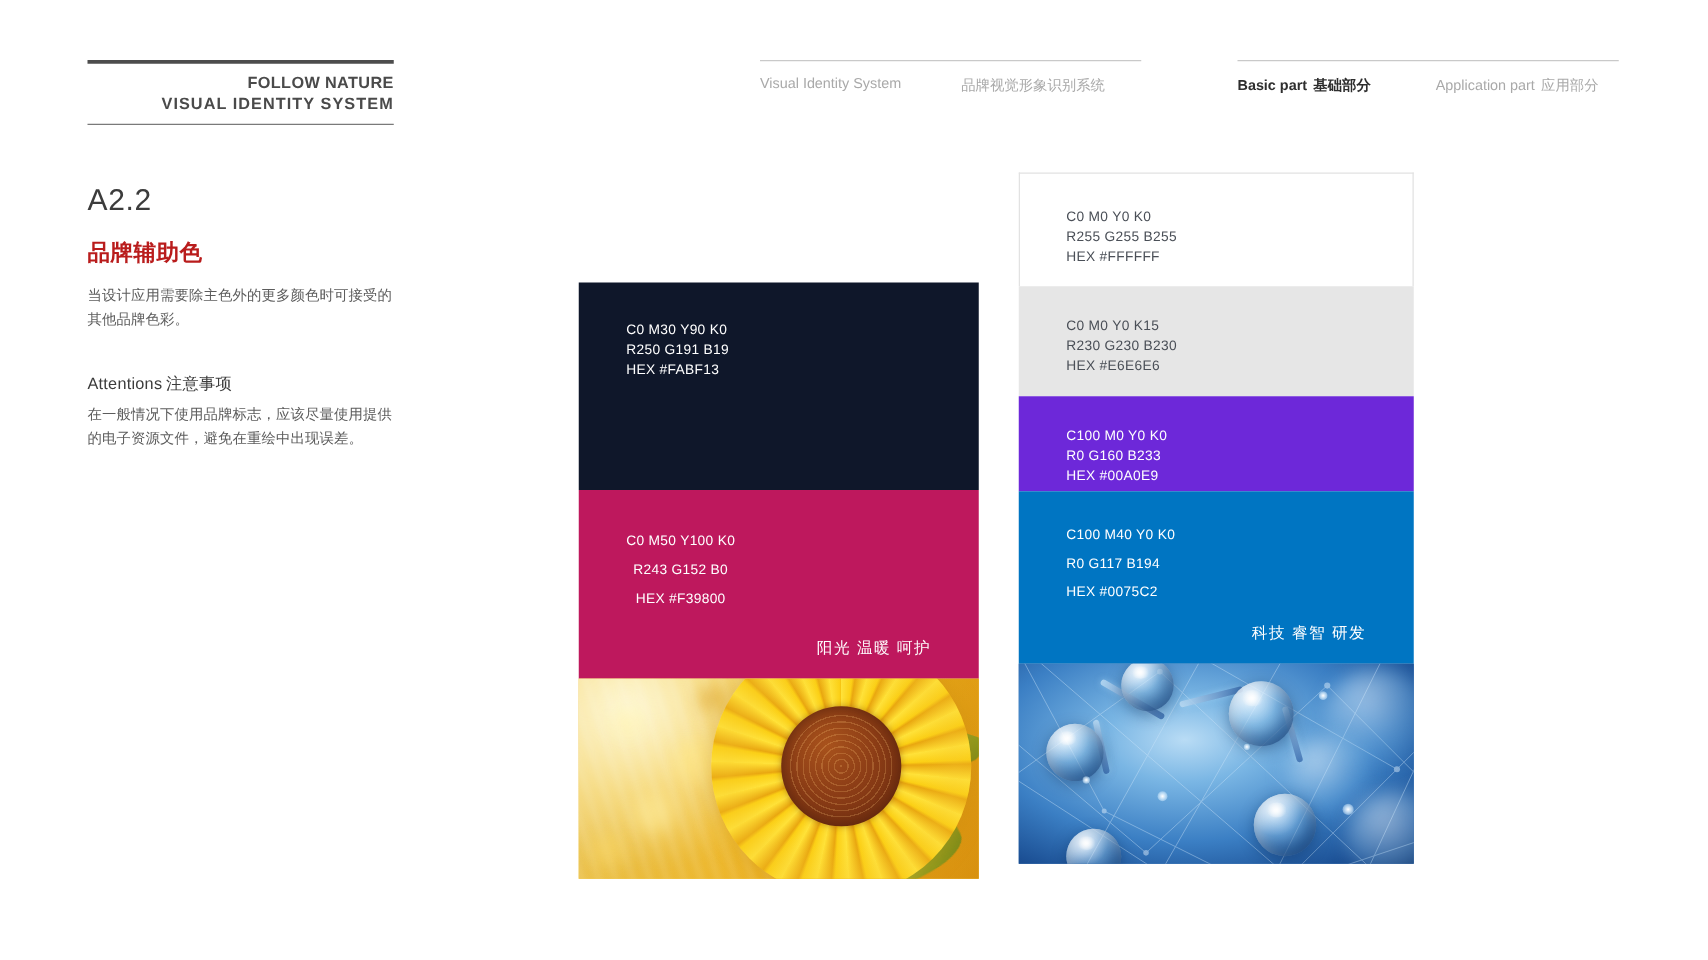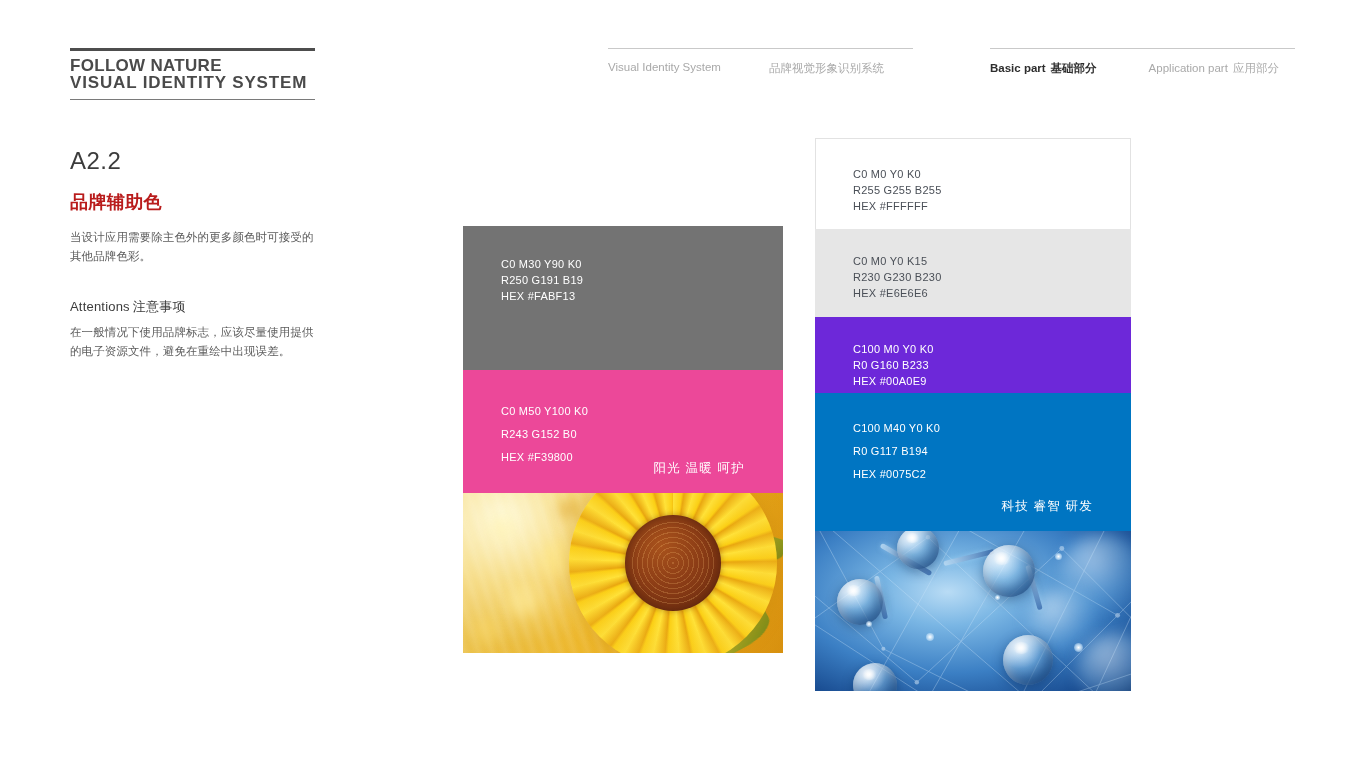--- a/index.html
+++ b/index.html
@@ -26,26 +26,27 @@
   .brand-rule-top {
     border-top: 3px solid #4d4d4d;
     width: 100%;
   }
   .brand-rule-bottom {
     border-top: 1px solid #7a7a7a;
     width: 100%;
     margin-top: 7px;
   }
   .brand-title {
-    font-size: 17px;
+    font-size: 13px;
     letter-spacing: 0.3px;
     color: #4a4a4a;
     font-weight: 700;
     line-height: 16.5px;
     padding: 7px 0 1px 0;
+    text-align: right;
   }
   .brand-title .line2 {
     letter-spacing: 0.85px;
   }
 
   .nav-group {
     position: absolute;
     top: 48px;
     font-size: 11.5px;
     color: #a8a8a8;
@@ -315,29 +316,29 @@
 <div class="desc-col">
   <div class="section-code">A2.2</div>
   <div class="section-subtitle">品牌辅助色</div>
   <p class="section-body">当设计应用需要除主色外的更多颜色时可接受的其他品牌色彩。</p>
   <div class="attentions-heading"><span>Attentions</span><span class="cn">注意事项</span></div>
   <p class="section-body">在一般情况下使用品牌标志，应该尽量使用提供的电子资源文件，避免在重绘中出现误差。</p>
 </div>
 
 <div class="panel" id="panel-warm" style="left:463px; top:226px; width:320px; height:499px;">
 
-  <div class="swatch" id="swatch-yellow" style="height:144px; background:#737373;">
+  <div class="swatch" id="swatch-yellow" style="height:166px; background:#0f172a;">
     <div class="swatch-specs">
       <div class="spec-line" style="color:#FFFFFF;">C0 M30 Y90 K0</div>
       <div class="spec-line" style="color:#FFFFFF;">R250 G191 B19</div>
       <div class="spec-line" style="color:#FFFFFF;">HEX #FABF13</div>
     </div>
   </div>
 
-  <div class="swatch" id="swatch-orange" style="height:123px; background:#ec4899;">
+  <div class="swatch" id="swatch-orange" style="height:151px; background:#be185d;text-align:center;">
     <div class="swatch-specs">
       <div class="spec-line loose" style="color:#FFFFFF;">C0 M50 Y100 K0</div>
       <div class="spec-line loose" style="color:#FFFFFF;">R243 G152 B0</div>
       <div class="spec-line loose" style="color:#FFFFFF;">HEX #F39800</div>
     </div>
     <div class="tagline" style="color:#FFFFFF;">阳光 温暖 呵护</div>
   </div>
 
   <div class="photo photo-warm" style="height:160px;">
     <div class="sun-glow"></div>

